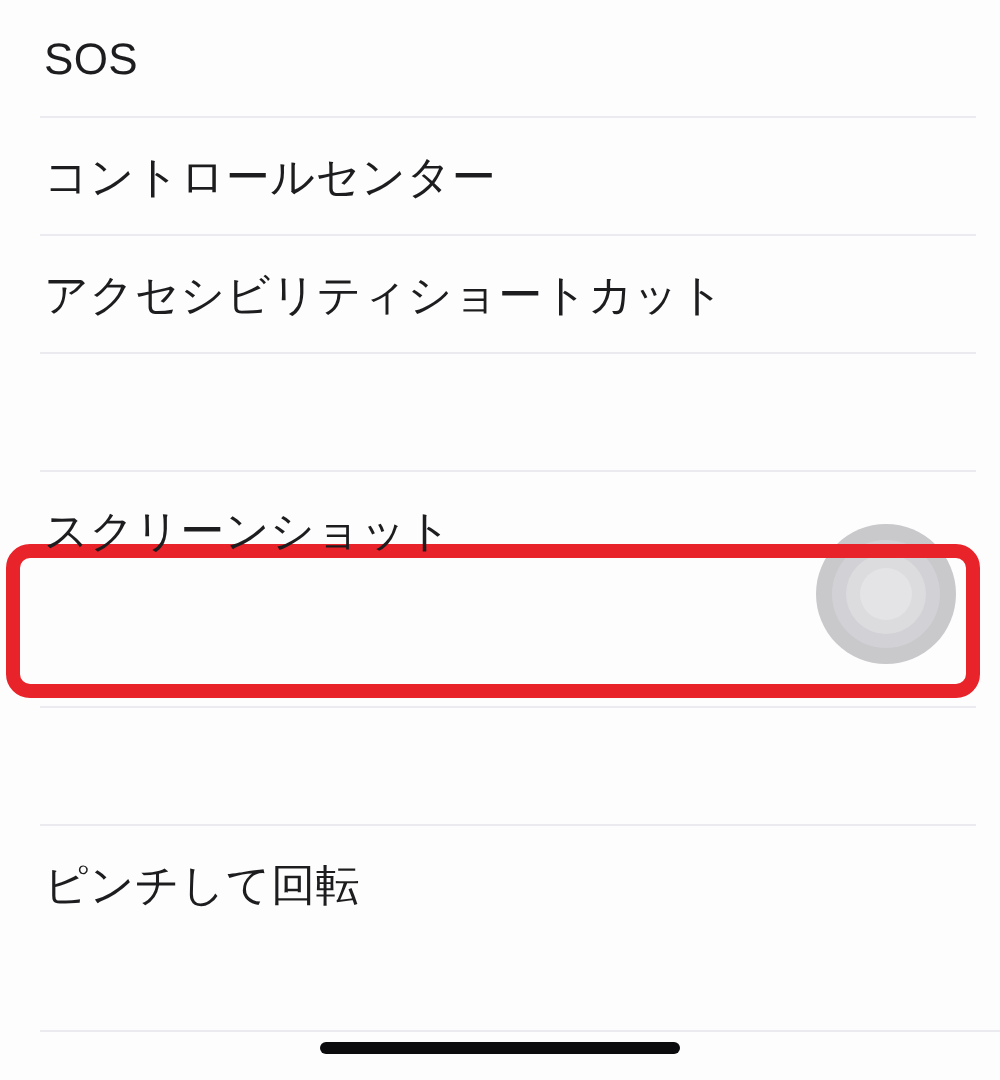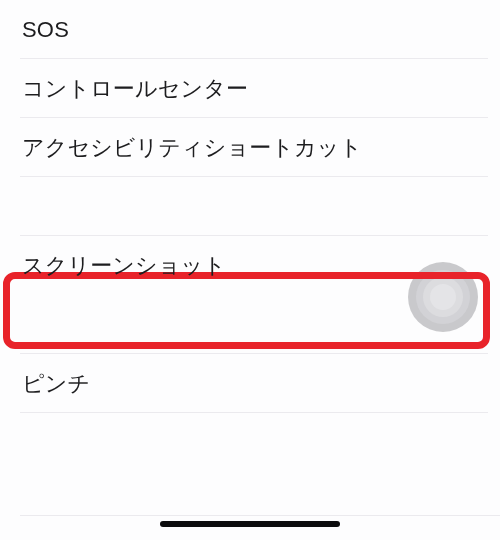--- a/index.html
+++ b/index.html
@@ -169,24 +169,27 @@
     <div class="row no-sep">
       <span class="row-label row-label-layer">スクリーンショット</span>
       <div class="row-sep"></div>
     </div>
 
     <div class="row">
       <div class="row-sep"></div>
     </div>
 
     <div class="row">
-      <span class="row-label row-label-layer">ピンチ</span>
-      <div class="row-sep"></div>
-    </div>
-
+      <div class="row-sep"></div>
+    </div>
+
+    <div class="row no-sep">
+      <span class="row-label row-label-layer">ピンチして回転</span>
+      <div class="row-sep"></div>
+    </div>
 
   </div>
 
   <div class="touch-indicator">
     <div class="touch-ring-2">
       <div class="touch-ring-3">
         <div class="touch-ring-4"></div>
       </div>
     </div>
   </div>

